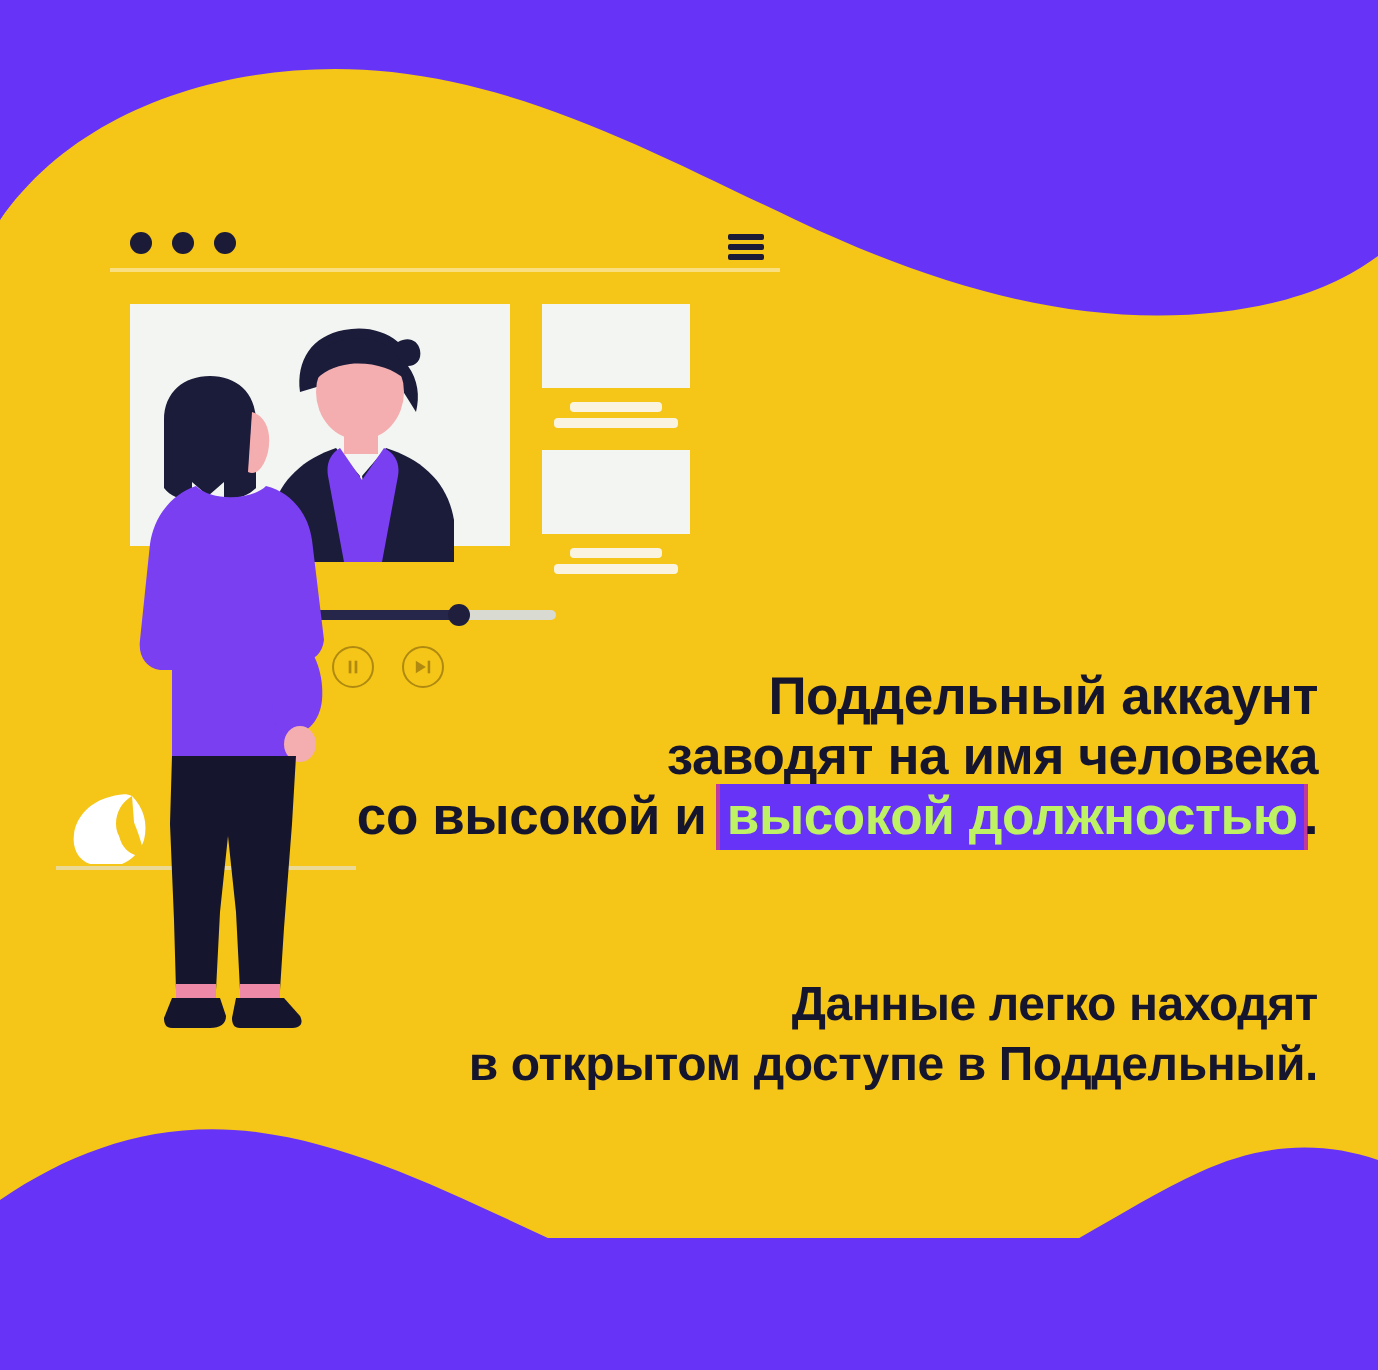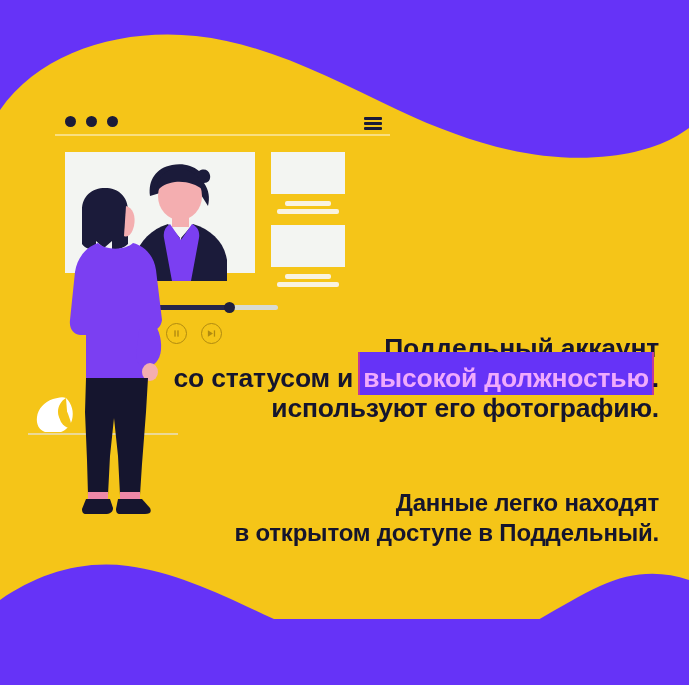--- a/index.html
+++ b/index.html
@@ -41,21 +41,21 @@
         font-size:9px;line-height:1;}
 
   
   .people{position:absolute;left:0;top:0;width:689px;height:685px;pointer-events:none;}
 
   
   .copy{position:absolute;right:30px;text-align:right;color:#15152e;
         font-weight:700;letter-spacing:-.2px;}
   .block1{top:333px;width:520px;font-size:26.5px;line-height:30px;}
   .block2{top:488px;width:520px;font-size:24px;line-height:30px;}
-  .hl{background:#6633f7;color:#f0abfc;padding:11px 3px 2px 3px;
+  .hl{background:#6633f7;color:#bef264;padding:1px 3px 2px 3px;
       box-shadow: -2px 0 0 #c0399c, 2px 0 0 #c0399c;}
   .copy .nb{white-space:nowrap;}
 </style>
 </head>
 <body>
 
 <div id="stage">
 
   <svg id="bg" viewBox="0 0 689 685" preserveAspectRatio="none">
     <rect x="0" y="0" width="689" height="685" fill="#6633f7"></rect>
@@ -242,22 +242,22 @@
              C 57 398, 62 396, 66 398 Z
              M66 398
              C 61 401, 58 406, 58 412
              C 58 418, 62 423, 68 424"></path>
     <path fill="#f5c518" d="M63 404 C 59 409, 58 416, 61 422 C 64 427, 69 429, 72 427
              C 70 418, 67 410, 63 404 Z"></path>
   </svg>
 
   <div class="copy block1">
     <div class="nb">Поддельный аккаунт</div>
-    <div class="nb"><span>со статусом и </span><span class="hl">высокой должностью</span><span>.</span></div>
-    <div class="nb">используют его фотографию.</div>
+    <div class="nb">заводят на имя человека</div>
+    <div class="nb"><span>со высокой и </span><span class="hl">высокой должностью</span><span>.</span></div>
   </div>
 
   <div class="copy block2">
     <div class="nb">Данные легко находят</div>
     <div class="nb">в открытом доступе в Поддельный.</div>
   </div>
 
 </div>
 
 </body></html>

